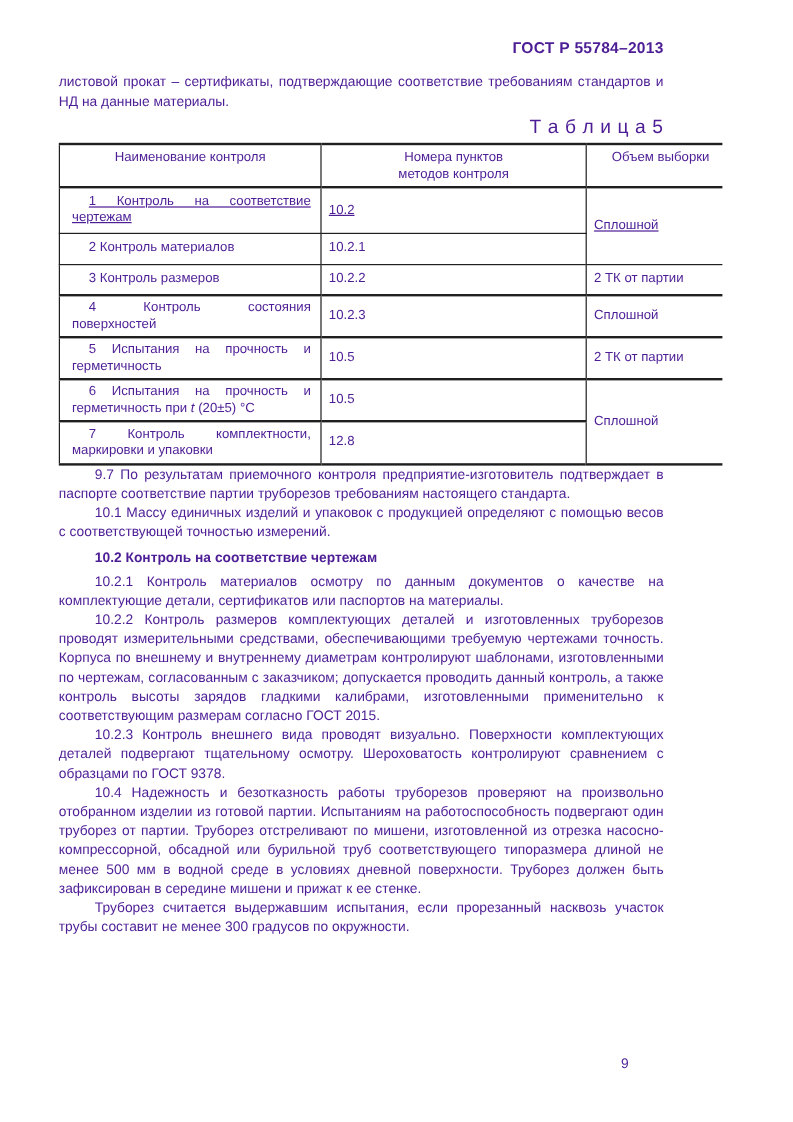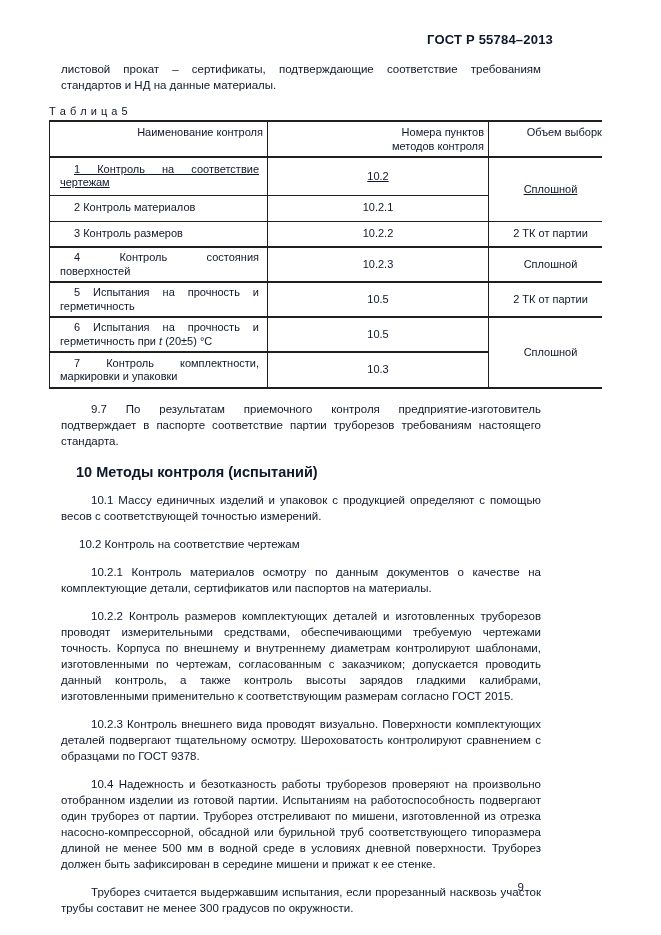--- a/index.html
+++ b/index.html
@@ -8,67 +8,68 @@
     background: #ffffff;
   }
   .page {
     position: relative;
     width: 602px;
     height: 935px;
     box-sizing: border-box;
     background: #ffffff;
     padding: 32px 49px 12px 49px;
     font-family: "Liberation Sans", "DejaVu Sans", sans-serif;
-    color: #0f172a;
+    color: #4c1d95;
     overflow: hidden;
   }
   .doc-header {
     text-align: right;
     font-weight: bold;
     font-size: 13px;
     letter-spacing: 0.2px;
     margin-bottom: 14px;
   }
   p.body {
-    margin: 12px;
+    margin: 0;
     font-size: 11.5px;
     line-height: 16px;
     text-align: justify;
   }
   p.ind { text-indent: 30px; }
   .after-tbl { margin-top: 11px; }
   .tbl-caption {
-    font-size: 11px;
+    font-size: 16px;
     margin: 5px 0 3px 0;
     letter-spacing: 0.5px;
+    text-align: right;
   }
   table.tbl {
     width: 563px;
     border-collapse: collapse;
     table-layout: fixed;
   }
   .w1 { width: 218px; }
   .w2 { width: 221px; }
   .w3 { width: 124px; }
   .tbl th, .tbl td {
     border: 1px solid #1f1f1f;
     font-size: 11px;
     font-weight: normal;
   }
   .tbl thead th {
     border-top-width: 2px;
     border-bottom-width: 2px;
     vertical-align: top;
-    text-align: right;
+    text-align: center;
     padding: 3px 4px;
     line-height: 14px;
   }
   .tbl td {
     vertical-align: middle;
-    text-align: center;
+    text-align: left;
     padding: 3px 6px;
     line-height: 13.5px;
   }
   .tbl td.c1 {
     text-align: justify;
     text-indent: 14px;
     padding: 3px 8px 3px 10px;
   }
   .blk { display: block; }
   thead tr { height: 32px; }
@@ -76,21 +77,21 @@
   tr.r2, tr.r3, tr.r4, tr.r5 { height: 26px; }
   tr.r6 { height: 34px; }
   tr.r7 { height: 36px; }
   tr.hb td { border-bottom-width: 2px; }
   .h10 {
     font-size: 14.5px;
     font-weight: bold;
     margin: 15px 0 11px 27px;
   }
   .h102 {
-    font-weight: normal;
+    font-weight: bold;
     margin: 5px 0 4px 0 !important;
   }
   .page-num {
     position: absolute;
     right: 78px;
     bottom: 42px;
     font-size: 11.5px;
   }
 </style>
 </head>
@@ -147,28 +148,27 @@
       </tr>
       <tr class="r6 hb">
         <td class="c1">
           <span>6 Испытания на прочность и герметичность при </span><i>t</i><span> (20±5) °С</span>
         </td>
         <td class="c2">10.5</td>
         <td class="c3" rowspan="2">Сплошной</td>
       </tr>
       <tr class="r7 hb">
         <td class="c1">7 Контроль комплектности, маркировки и упаковки</td>
-        <td class="c2">10.3</td>
+        <td class="c2">12.8</td>
       </tr>
     </tbody>
   </table>
 
   <p class="body ind">9.7 По результатам приемочного контроля предприятие-изготовитель подтверждает в паспорте соответствие партии труборезов требованиям настоящего стандарта.</p>
 
-  <div class="h10">10 Методы контроля (испытаний)</div>
 
   <p class="body ind">10.1 Массу единичных изделий и упаковок с продукцией определяют с помощью весов с соответствующей точностью измерений.</p>
   <p class="body ind h102">10.2 Контроль на соответствие чертежам</p>
   <p class="body ind">10.2.1 Контроль материалов осмотру по данным документов о качестве на комплектующие детали, сертификатов или паспортов на материалы.</p>
   <p class="body ind">10.2.2 Контроль размеров комплектующих деталей и изготовленных труборезов проводят измерительными средствами, обеспечивающими требуемую чертежами точность. Корпуса по внешнему и внутреннему диаметрам контролируют шаблонами, изготовленными по чертежам, согласованным с заказчиком; допускается проводить данный контроль, а также контроль высоты зарядов гладкими калибрами, изготовленными применительно к соответствующим размерам согласно ГОСТ 2015.</p>
   <p class="body ind">10.2.3 Контроль внешнего вида проводят визуально. Поверхности комплектующих деталей подвергают тщательному осмотру. Шероховатость контролируют сравнением с образцами по ГОСТ 9378.</p>
   <p class="body ind">10.4 Надежность и безотказность работы труборезов проверяют на произвольно отобранном изделии из готовой партии. Испытаниям на работоспособность подвергают один труборез от партии. Труборез отстреливают по мишени, изготовленной из отрезка насосно-компрессорной, обсадной или бурильной труб соответствующего типоразмера длиной не менее 500 мм в водной среде в условиях дневной поверхности. Труборез должен быть зафиксирован в середине мишени и прижат к ее стенке.</p>
   <p class="body ind">Труборез считается выдержавшим испытания, если прорезанный насквозь участок трубы составит не менее 300 градусов по окружности.</p>
 
   <div class="page-num">9</div>

